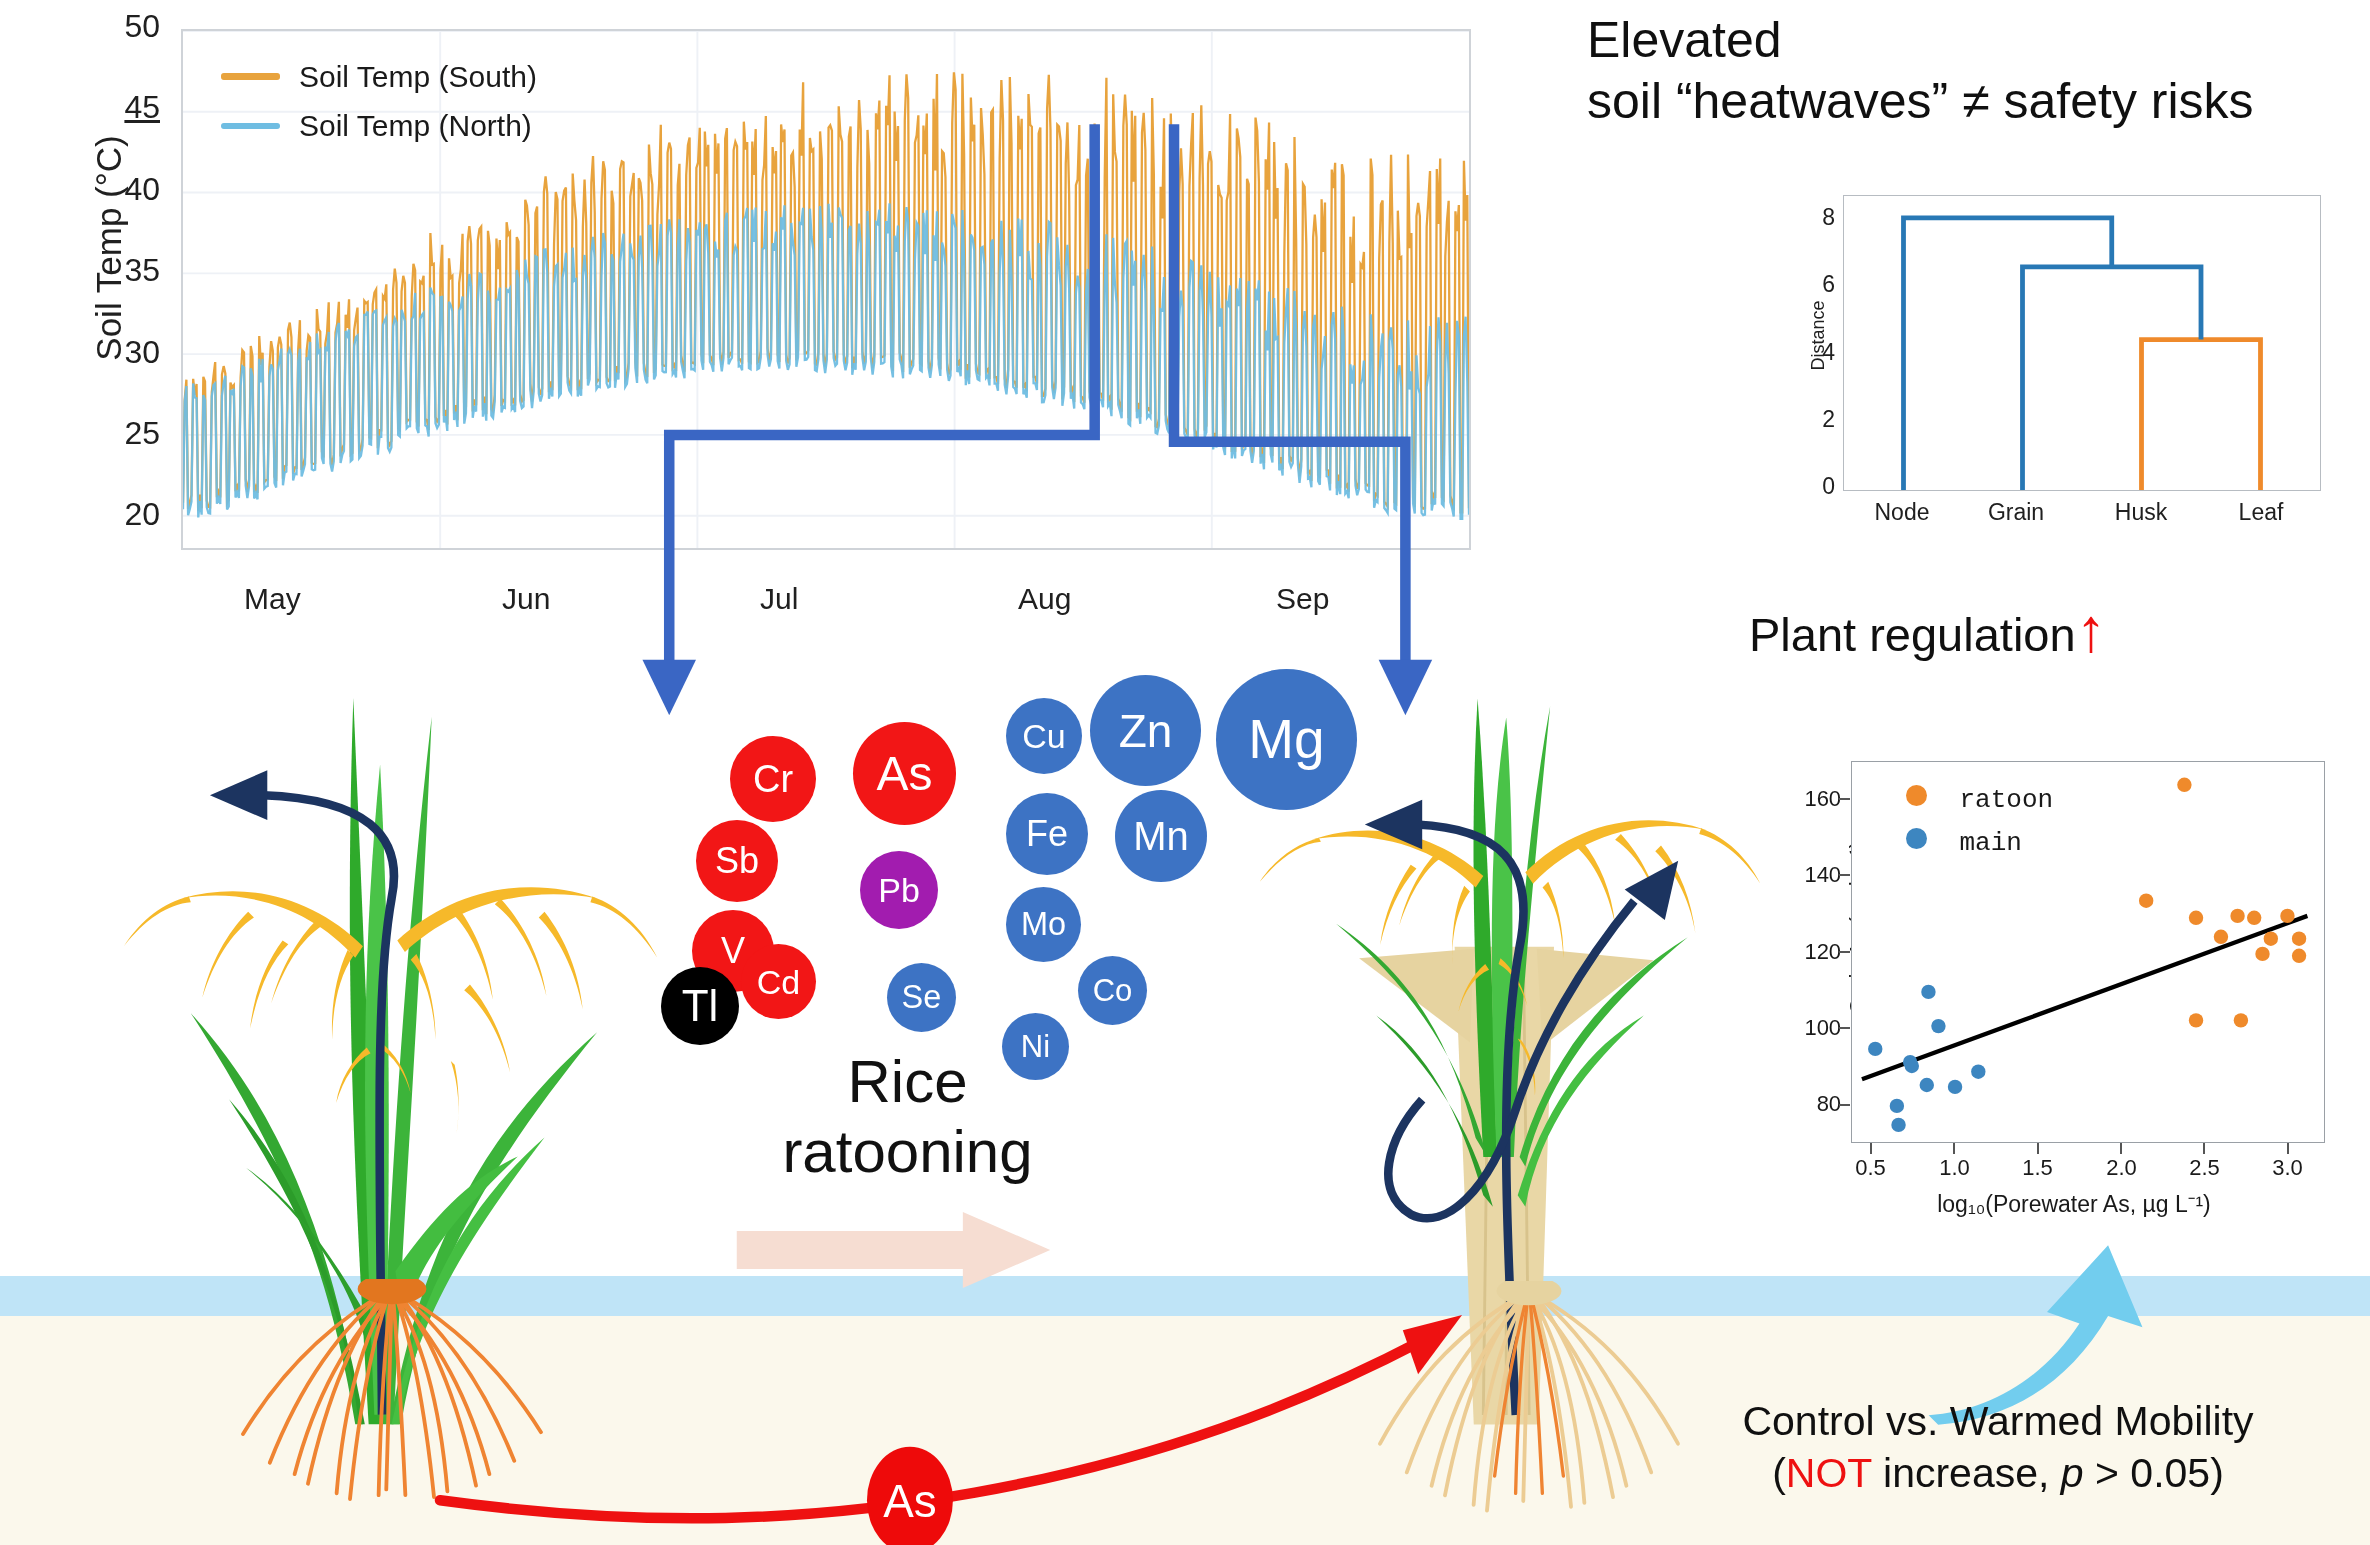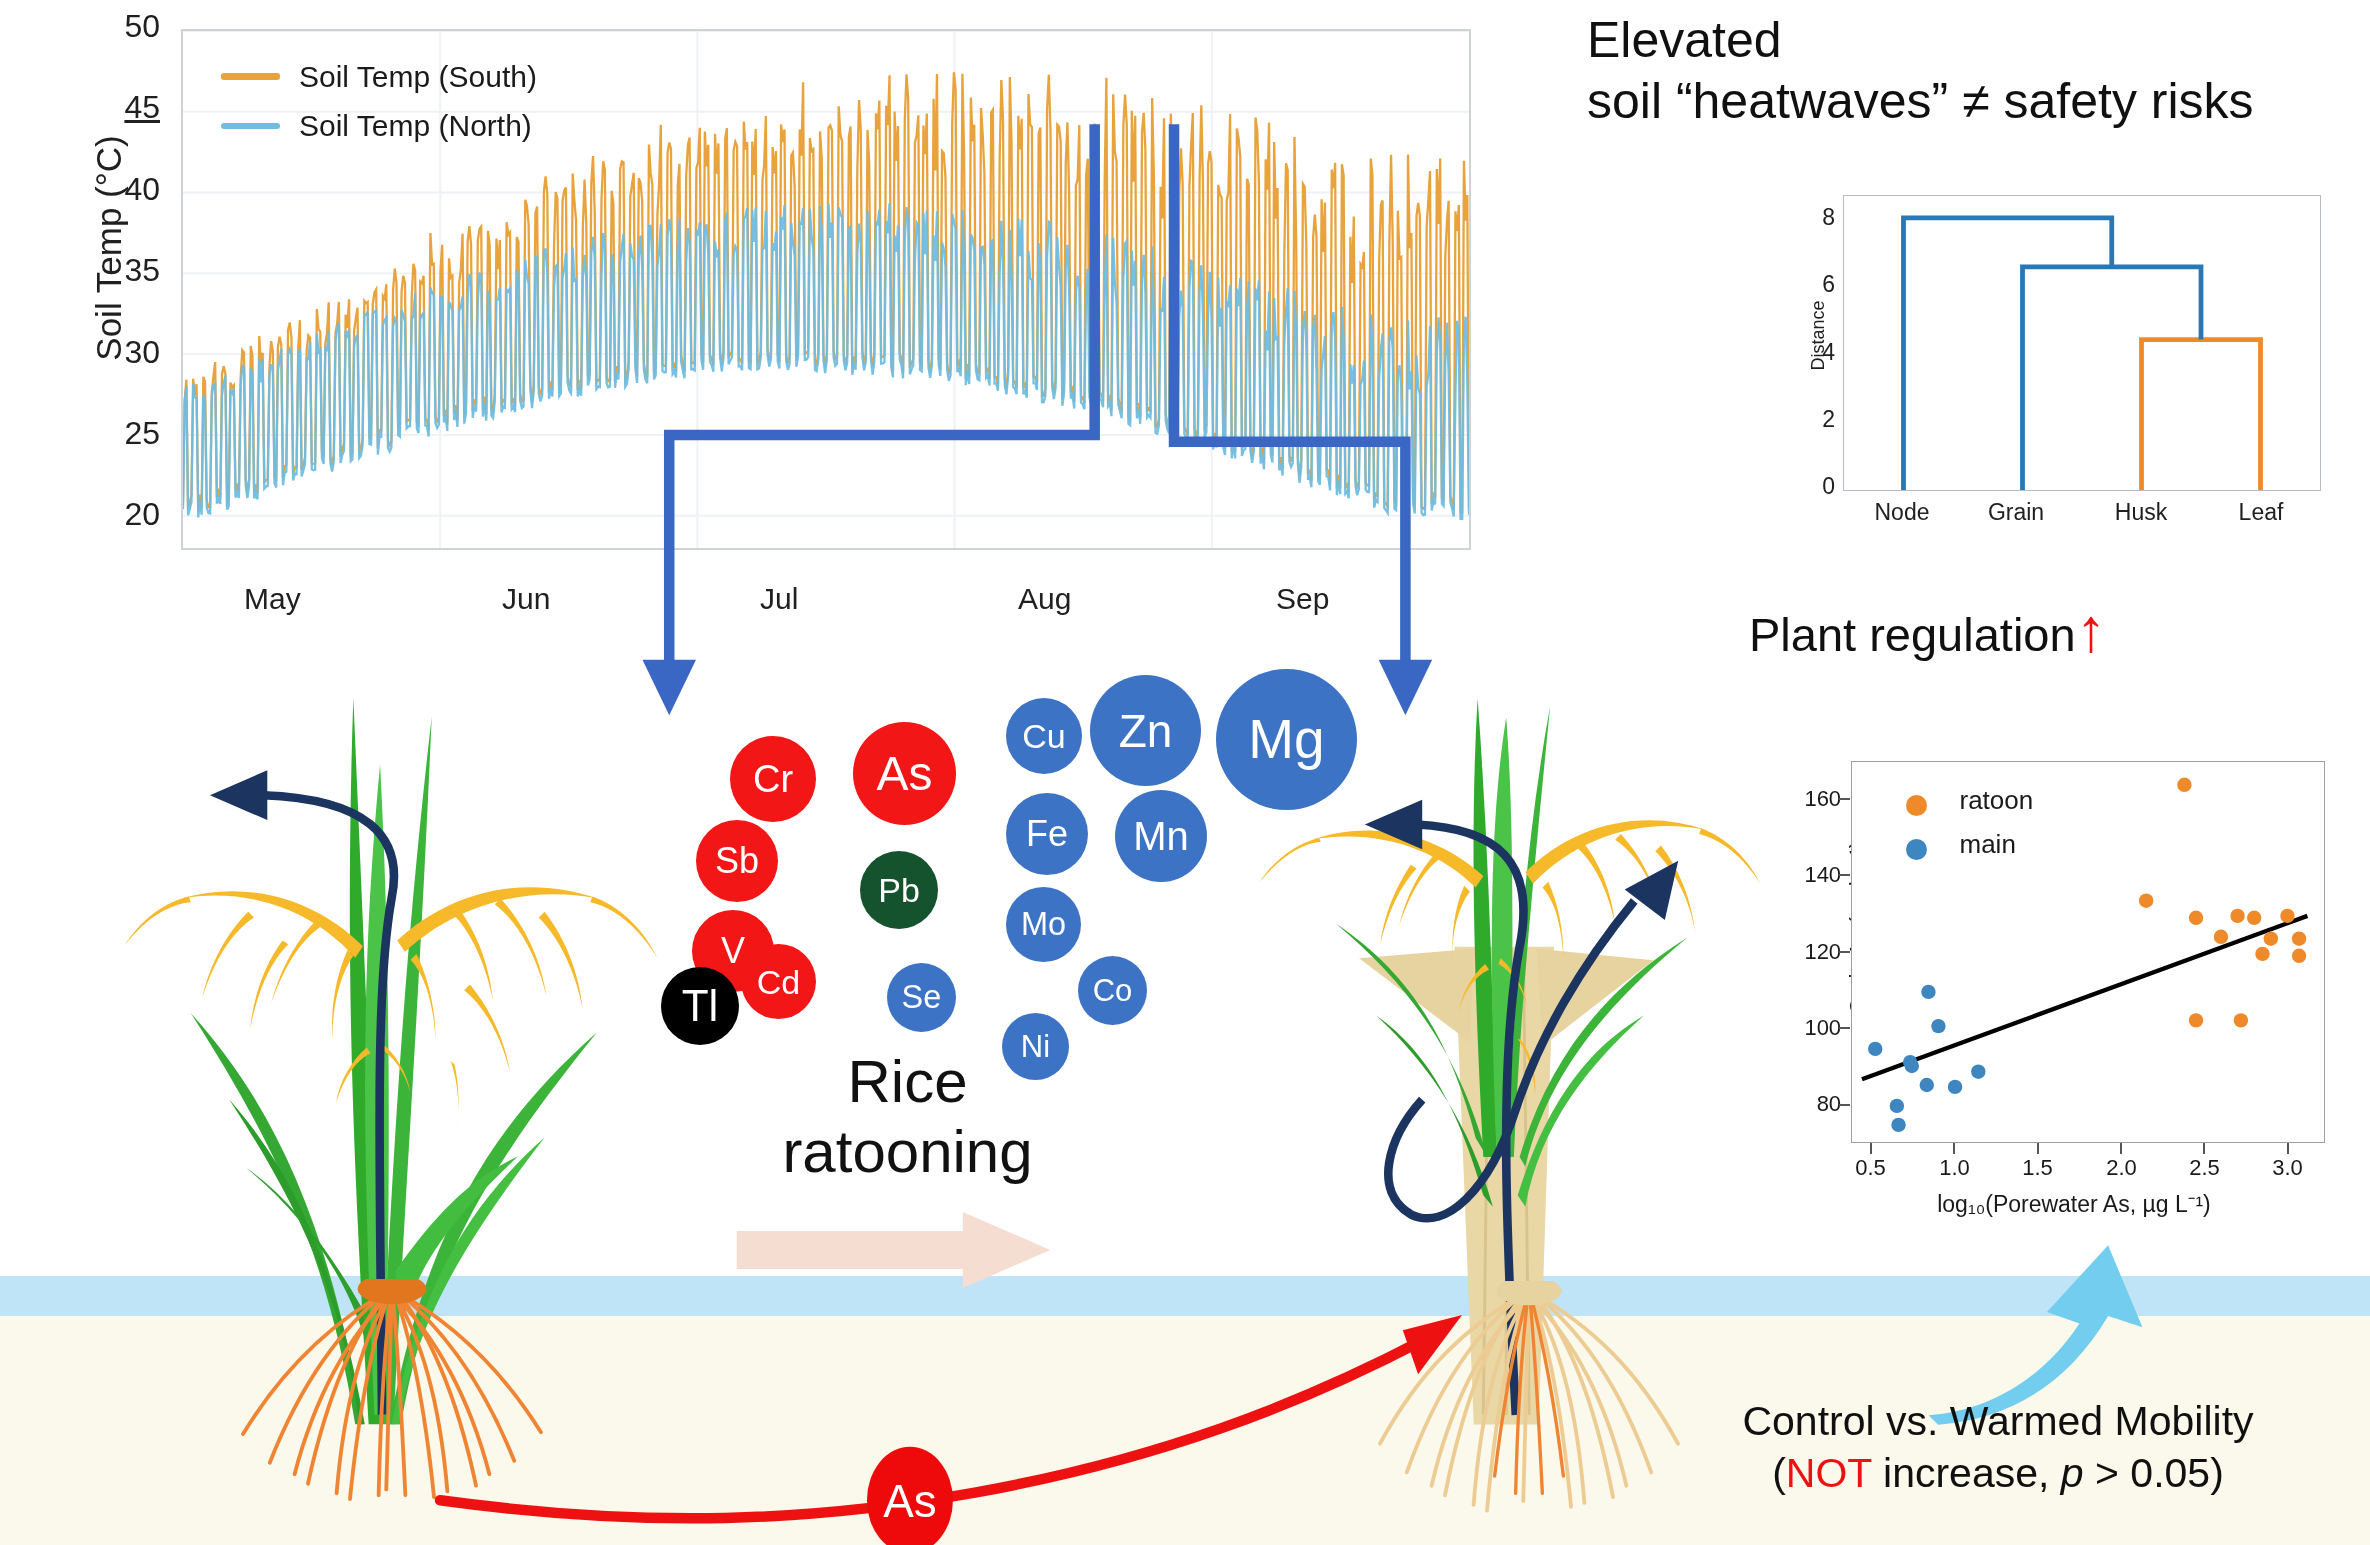--- a/index.html
+++ b/index.html
@@ -46,21 +46,21 @@
   #scatter-panel{left:1797px;top:755px;width:545px;height:478px;}
   #sc-ylabel{
     position:absolute;left:-94px;top:158px;width:306px;
     transform:rotate(-90deg);transform-origin:center center;
     font-size:22px;color:#1a1a1a;text-align:center;
   }
   #sc-xlabel{position:absolute;left:38px;top:432px;width:478px;font-size:23px;color:#1a1a1a;text-align:center;}
   .sc-ytick{position:absolute;right:0;font-size:22px;color:#1a1a1a;text-align:right;width:46px;}
   .sc-xtick{position:absolute;font-size:22px;color:#1a1a1a;text-align:center;width:67px;}
   .sc-legend{position:absolute;left:54px;top:23px;font-size:26px;color:#1a1a1a;}
-  .sc-legend-row{display:flex;align-items:flex-end;margin-bottom:13.4px;}
+  .sc-legend-row{display:flex;align-items:flex-start;margin-bottom:13.4px;font-family:Liberation Mono, monospace;}
   .sc-dot{width:21px;height:21px;border-radius:50%;margin-right:32.5px;}
 
   
   #headline{
     left:1587px;top:9.6px;width:774px;
     font-size:50px;line-height:1.22;color:#101010;text-align:left;
     font-family:"Liberation Sans", sans-serif;font-weight:400;
   }
   #plant-reg{
     left:1749px;top:595px;width:535px;
@@ -284,21 +284,21 @@
     <path d="M200,8 C214,60 226,120 236,204"></path>
     <path d="M200,8 C186,60 174,120 164,204"></path>
   </g>
   <ellipse cx="200" cy="10" rx="34" ry="15" fill="#e6d3a0"></ellipse>
 </svg>
 
 <div class="abs" id="bubble-layer" style="left:0;top:0;width:2371px;height:1546px;pointer-events:none;">
     <div class="bubble" style="left:730px;top:736px;width:86px;height:86px;background:#f21616;font-size:38px;">Cr</div>
     <div class="bubble" style="left:853px;top:722px;width:103px;height:103px;background:#f21616;font-size:48px;">As</div>
     <div class="bubble" style="left:696px;top:820px;width:82px;height:82px;background:#f21616;font-size:36px;">Sb</div>
-    <div class="bubble" style="left:860px;top:851px;width:78px;height:78px;background:#14532d;font-size:34px;">Pb</div>
+    <div class="bubble" style="left:860px;top:851px;width:78px;height:78px;background:#a21caf;font-size:34px;">Pb</div>
     <div class="bubble" style="left:692px;top:910px;width:82px;height:82px;background:#f21616;font-size:36px;">V</div>
     <div class="bubble" style="left:741px;top:944px;width:75px;height:75px;background:#f21616;font-size:34px;">Cd</div>
     <div class="bubble" style="left:661px;top:967px;width:78px;height:78px;background:#000000;font-size:44px;">Tl</div>
     <div class="bubble" style="left:887px;top:963px;width:69px;height:69px;background:#3d73c4;font-size:32.5px;">Se</div>
     <div class="bubble" style="left:1006px;top:698px;width:76px;height:76px;background:#3d73c4;font-size:34px;">Cu</div>
     <div class="bubble" style="left:1090px;top:675px;width:111px;height:111px;background:#3d73c4;font-size:46px;">Zn</div>
     <div class="bubble" style="left:1216px;top:669px;width:141px;height:141px;background:#3d73c4;font-size:55px;">Mg</div>
     <div class="bubble" style="left:1006px;top:793px;width:82px;height:82px;background:#3d73c4;font-size:36px;">Fe</div>
     <div class="bubble" style="left:1115px;top:790px;width:92px;height:92px;background:#3d73c4;font-size:40px;">Mn</div>
     <div class="bubble" style="left:1006px;top:887px;width:75px;height:75px;background:#3d73c4;font-size:32.5px;">Mo</div>

